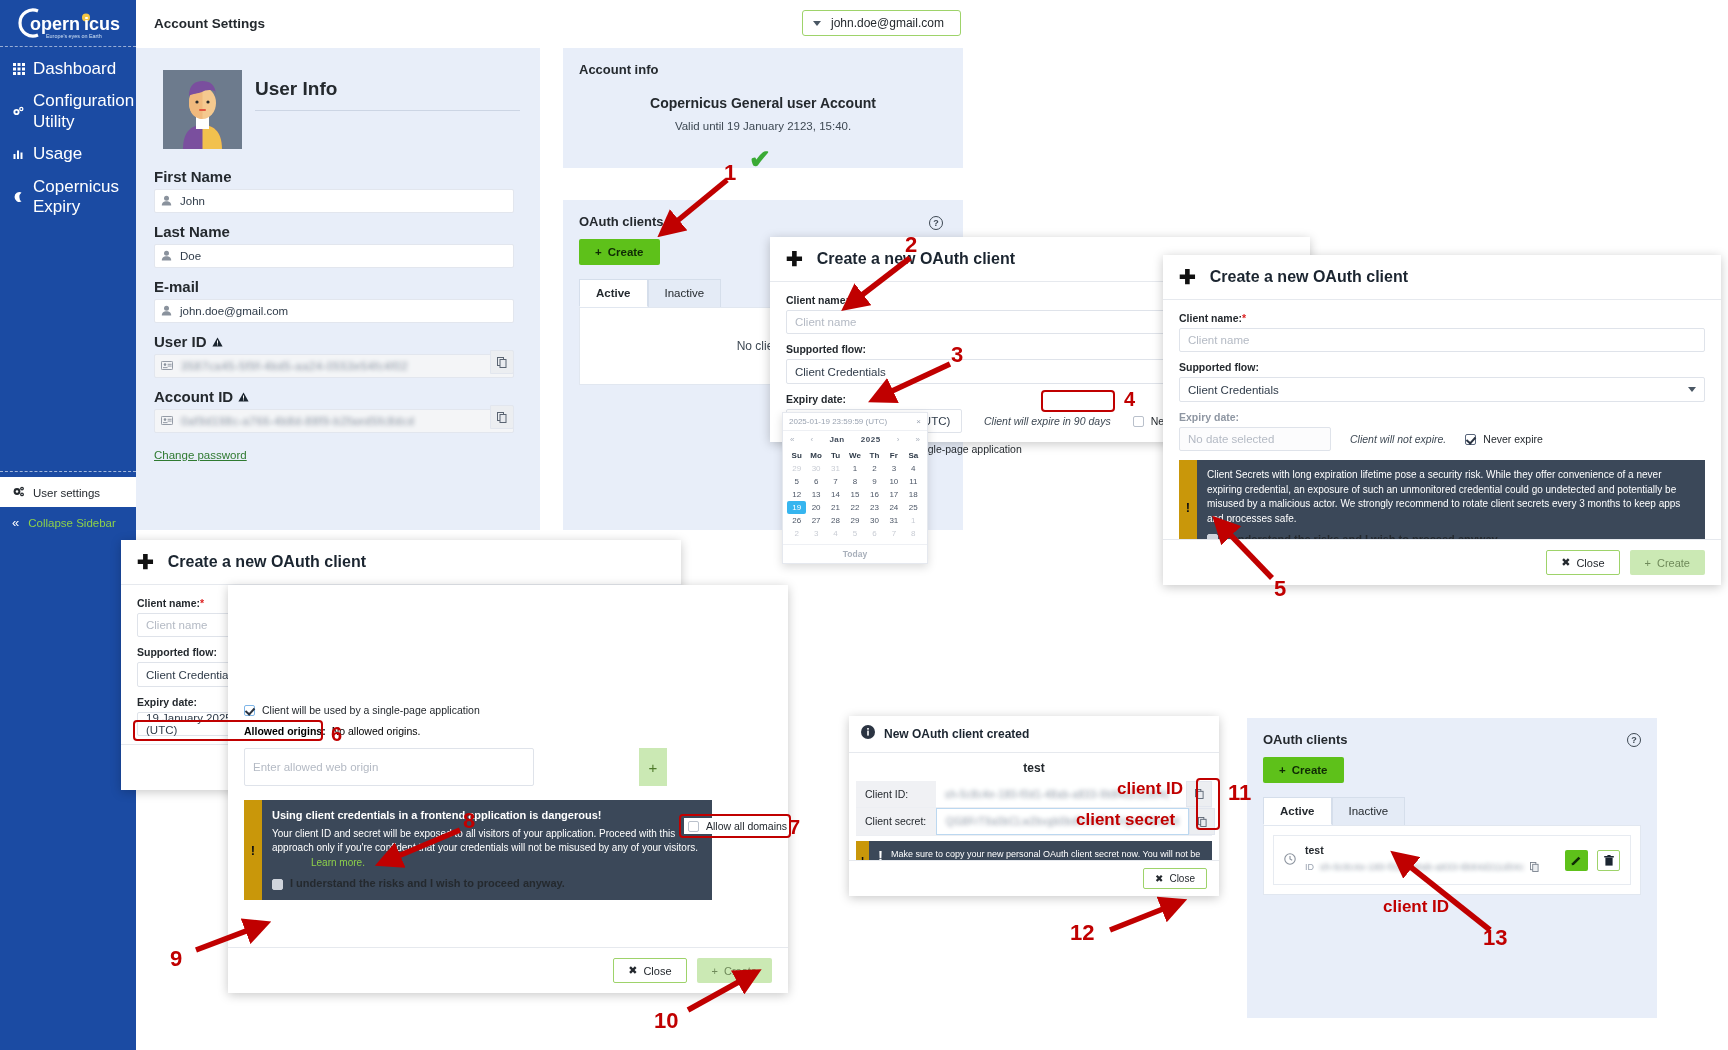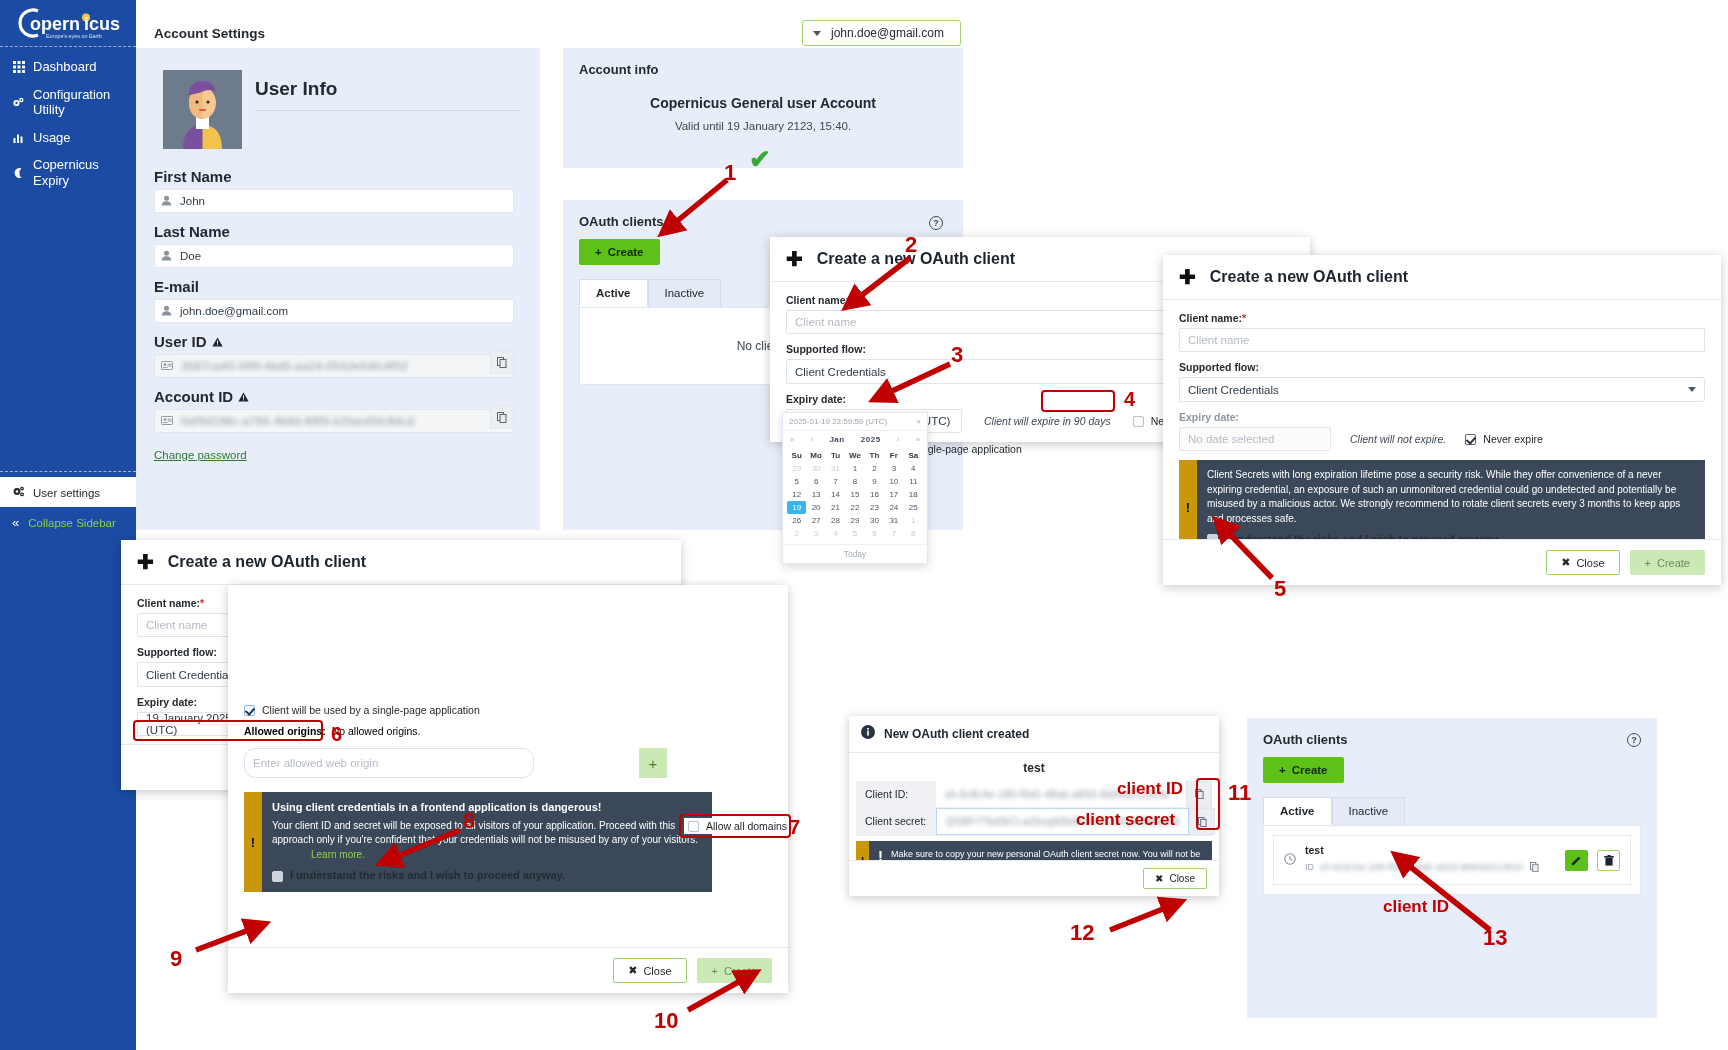--- a/index.html
+++ b/index.html
@@ -14,21 +14,21 @@
   
   .sidebar {
     position: absolute; left: 0; top: 0; width: 136px; height: 1050px;
     background: #1b4ba3; color: #fff;
   }
   .logo-wrap { height: 46px; display: flex; align-items: center; padding-left: 8px; }
   .logo-svg { display:block; }
   .sidebar-sep { border-bottom: 1px dashed rgba(255,255,255,.55); margin: 0 0 6px 0; }
   .nav-item {
     display: flex; align-items: center; gap: 8px;
-    padding: 6px 8px 6px 12px; font-size: 13px; color: #ffffff;
+    padding: 6px 8px 6px 12px; font-size: 17px; color: #ffffff;
     cursor: pointer; line-height: 1.2;
   }
   .nav-item .ico { width: 13px; height: 13px; display:inline-flex; align-items:center; justify-content:center; flex:0 0 13px;}
   .nav-item .ico svg { display:block; }
   .user-settings {
     position: absolute; left: 0; top: 477px; width: 136px;
     background: #ffffff; color: #24292e;
     display:flex; align-items:center; gap:8px; padding: 7px 8px 7px 12px;
     font-size: 11.5px; cursor:pointer;
     border-top: 1px dashed rgba(255,255,255,.55);
@@ -37,21 +37,21 @@
     position: absolute; left: 0; top: 508px; width: 136px;
     display:flex; align-items:center; gap:9px; padding: 8px 8px 8px 12px;
     font-size: 11.5px; color:#8dd04a; cursor:pointer;
   }
   .collapse-row .chev { font-size: 13px; color:#ffffff; line-height:1;}
   .dash-top { position:absolute; left:0; top:471px; width:136px; border-top:1px dashed rgba(255,255,255,.6);}
   .dash-bot { position:absolute; left:0; top:500px; width:136px; border-top:1px dashed rgba(255,255,255,.6);}
 
   
   .topbar {
-    position: absolute; left: 136px; top: 12px; width: 1592px; height: 43px;
+    position: absolute; left: 136px; top: 2px; width: 1592px; height: 43px;
     background: #ffffff;
   }
   .page-title {
     position:absolute; left: 18px; top: 14px; font-size: 13.5px; font-weight: 700; color:#24292e;
   }
   .email-pill {
     position:absolute; left: 666px; top: 8px;
     border: 1px solid #9ed36a; border-radius: 3px; background:#fff;
     padding: 5px 16px 5px 10px; font-size: 12px; color: #24292e;
     display:flex; align-items:center; gap:10px; cursor:pointer; white-space:nowrap;
@@ -170,21 +170,21 @@
   }
   .cal-top { padding:4px 6px; display:flex; justify-content:space-between; align-items:center;
              border-bottom:1px solid #eef0f4; color:#9aa3b1; font-size:8px;}
   .cal-nav { display:flex; align-items:center; justify-content:space-between; padding:4px 7px; color:#aab1bd; font-size:8px;}
   .cal-nav .mid { color:#404b5a; font-weight:700; letter-spacing:.5px; }
   .cal-grid { display:grid; grid-template-columns:repeat(7,1fr); padding:1px 4px 4px 4px; }
   .cal-grid div { text-align:center; padding:2px 0; font-size:8px; color:#4d5767; }
   .cal-grid .hd { color:#2f3b49; font-weight:700; }
   .cal-grid .mute { color:#c8ccd4; }
   .cal-grid .sel { background:#36b5ef; color:#fff; border-radius:2px; }
-  .cal-foot { border-top:1px solid #eef0f4; text-align:center; padding:4px 4px; color:#a9b0bb; font-size:8.5px;}
+  .cal-foot { border-top:1px solid #eef0f4; text-align:center; padding:4px 4px; color:#a9b0bb; font-size:8.5px;font-weight:bold;}
 
   
   .num { position:absolute; color:#c00000; font-weight:700; font-family:"Liberation Sans",sans-serif;}
   .redbox { position:absolute; border:2px solid #c00000; border-radius:4px; }
   .redline { position:absolute; overflow:visible; }
   .anno-txt { position:absolute; color:#c00000; font-weight:700; }
   .check-green { position:absolute; color:#3aaa35; font-size:26px; font-weight:700; line-height:1;}
 
   
   .kv-row { display:flex; align-items:stretch; border-bottom:1px solid #edeff3;}
@@ -662,21 +662,21 @@
         <span class="cb checked lightblue"></span>
         <span>Client will be used by a single-page application</span>
       </div>
 
       <div class="row-flex" style="margin-top:9px;gap:6px;font-size:10.5px;">
         <b>Allowed origins:</b>
         <span>No allowed origins.</span>
       </div>
 
       <div class="row-flex" style="margin-top:11px;gap:0;align-items:stretch;">
-        <div class="txt-input ph" style="width:290px;height:30px;border-radius:11px;">Enter allowed web origin</div>
+        <div class="txt-input ph" style="width:290px;height:38px;">Enter allowed web origin</div>
         <div style="flex:1"></div>
         <div style="width:28px;background:#cbe9b4;display:flex;align-items:center;justify-content:center;color:#4e7a2a;font-size:15px;margin-right:105px;">
           <span>+</span>
         </div>
       </div>
 
       <div class="alert-dark" style="margin-top:14px;width:468px;">
         <div class="alert-bar">!</div>
         <div class="alert-body">
           <div class="alert-strong" style="margin-bottom:3px;">Using client credentials in a frontend application is dangerous!</div>

